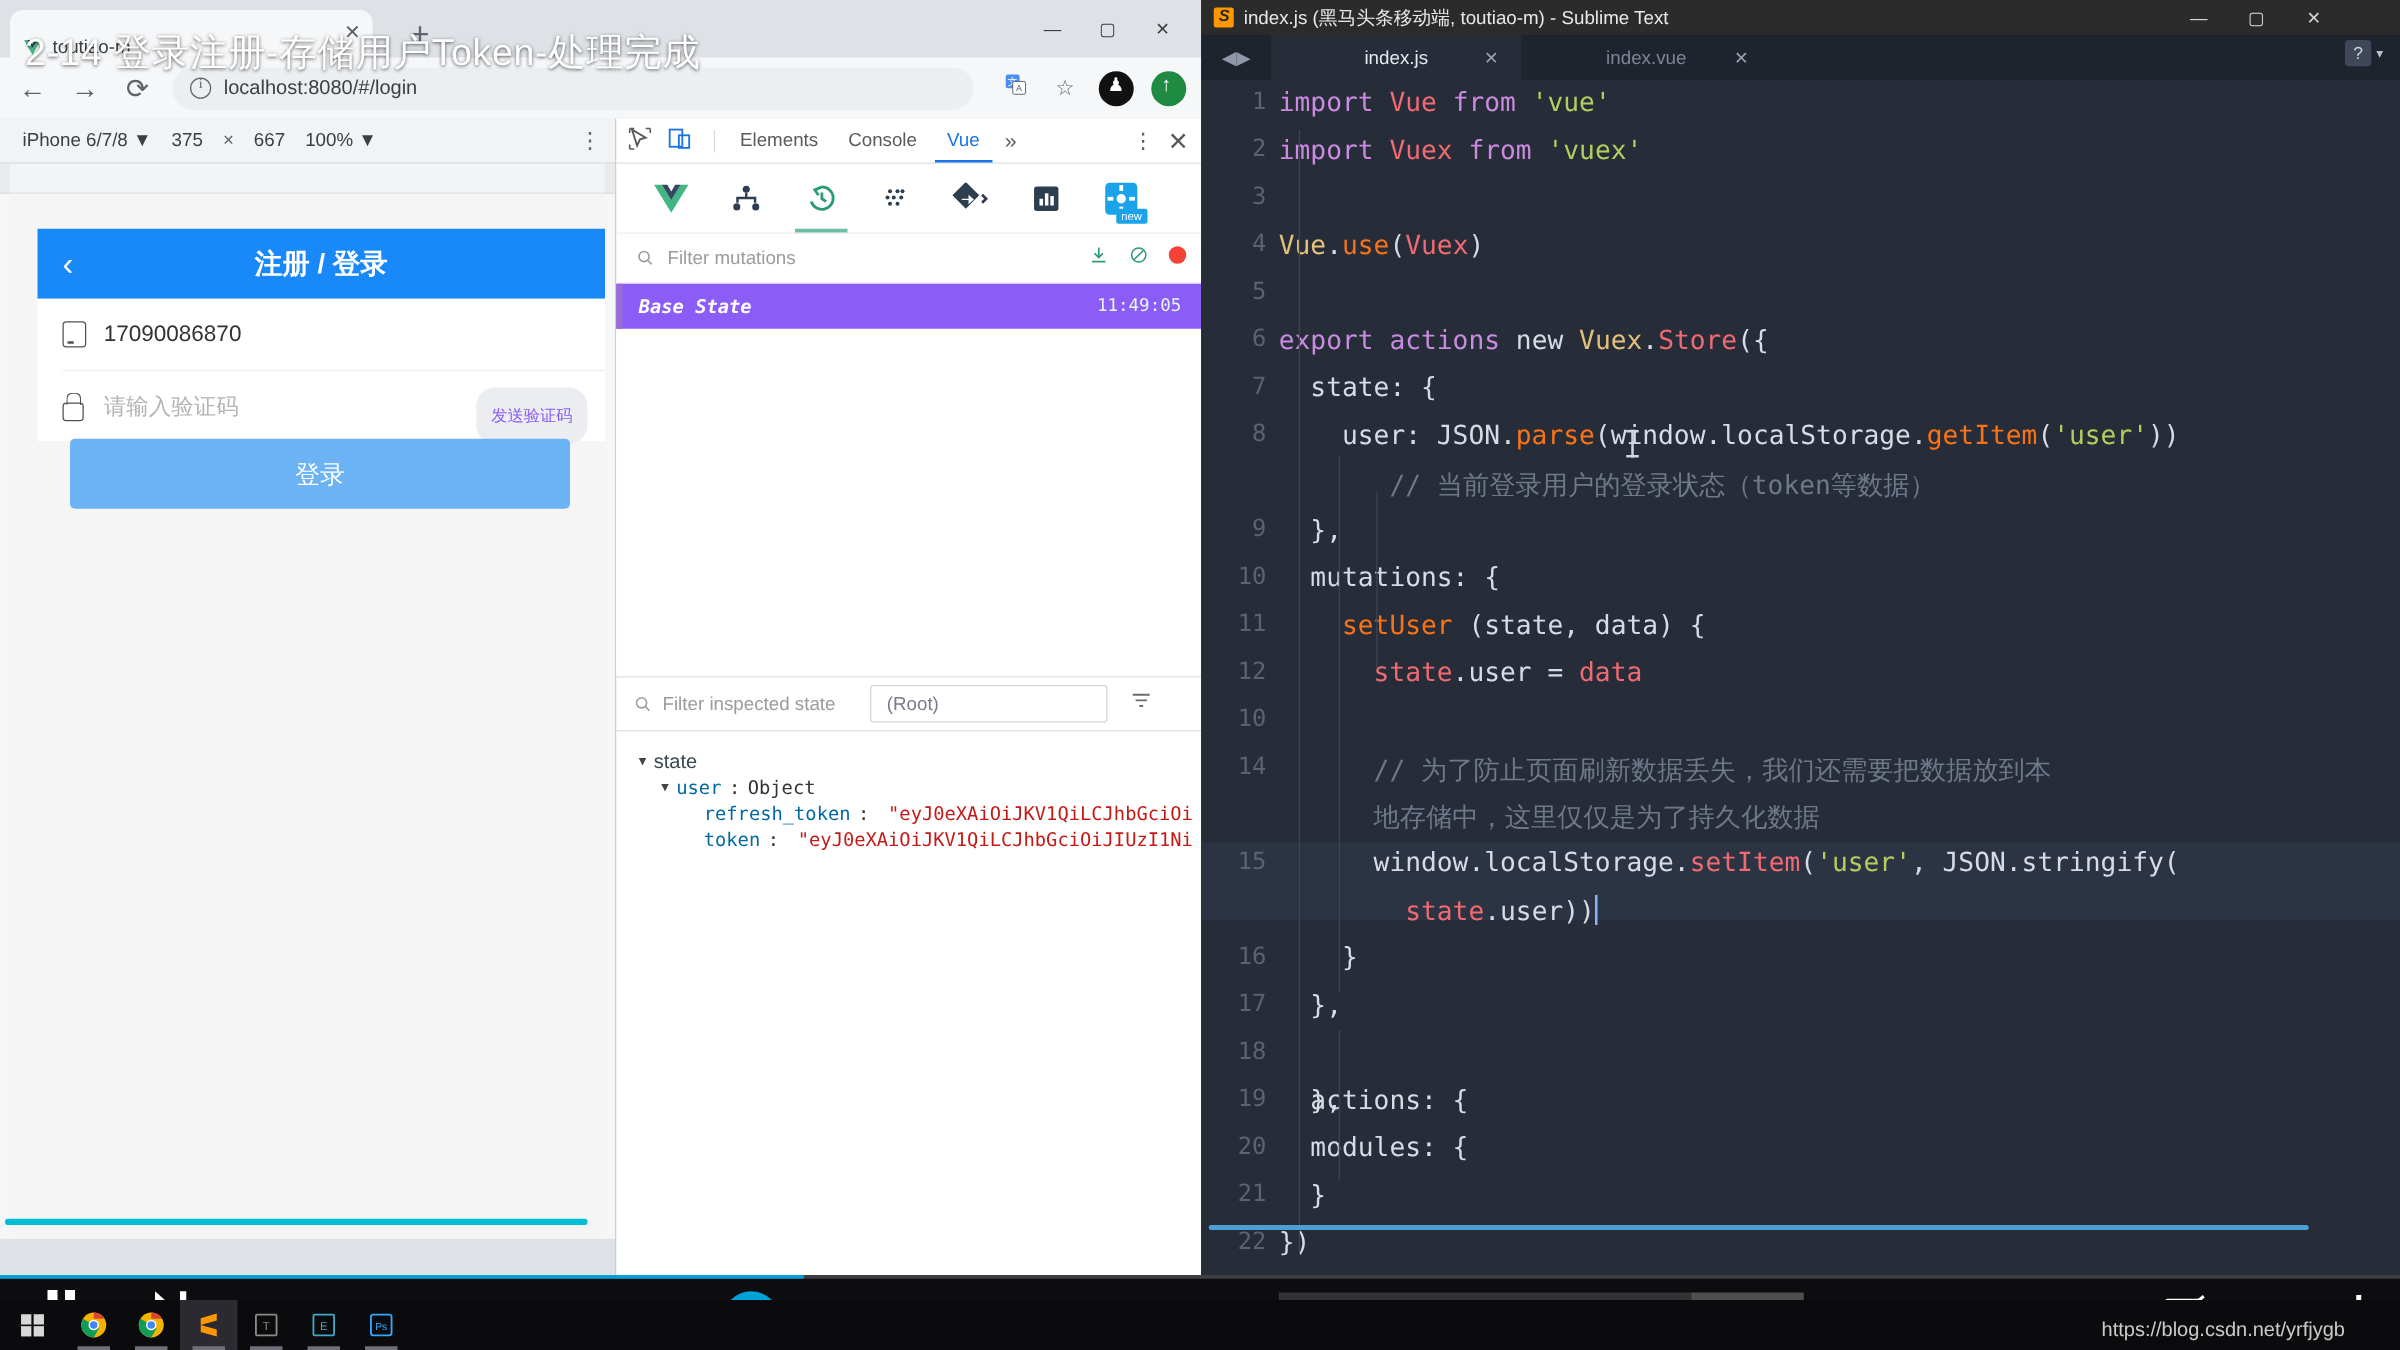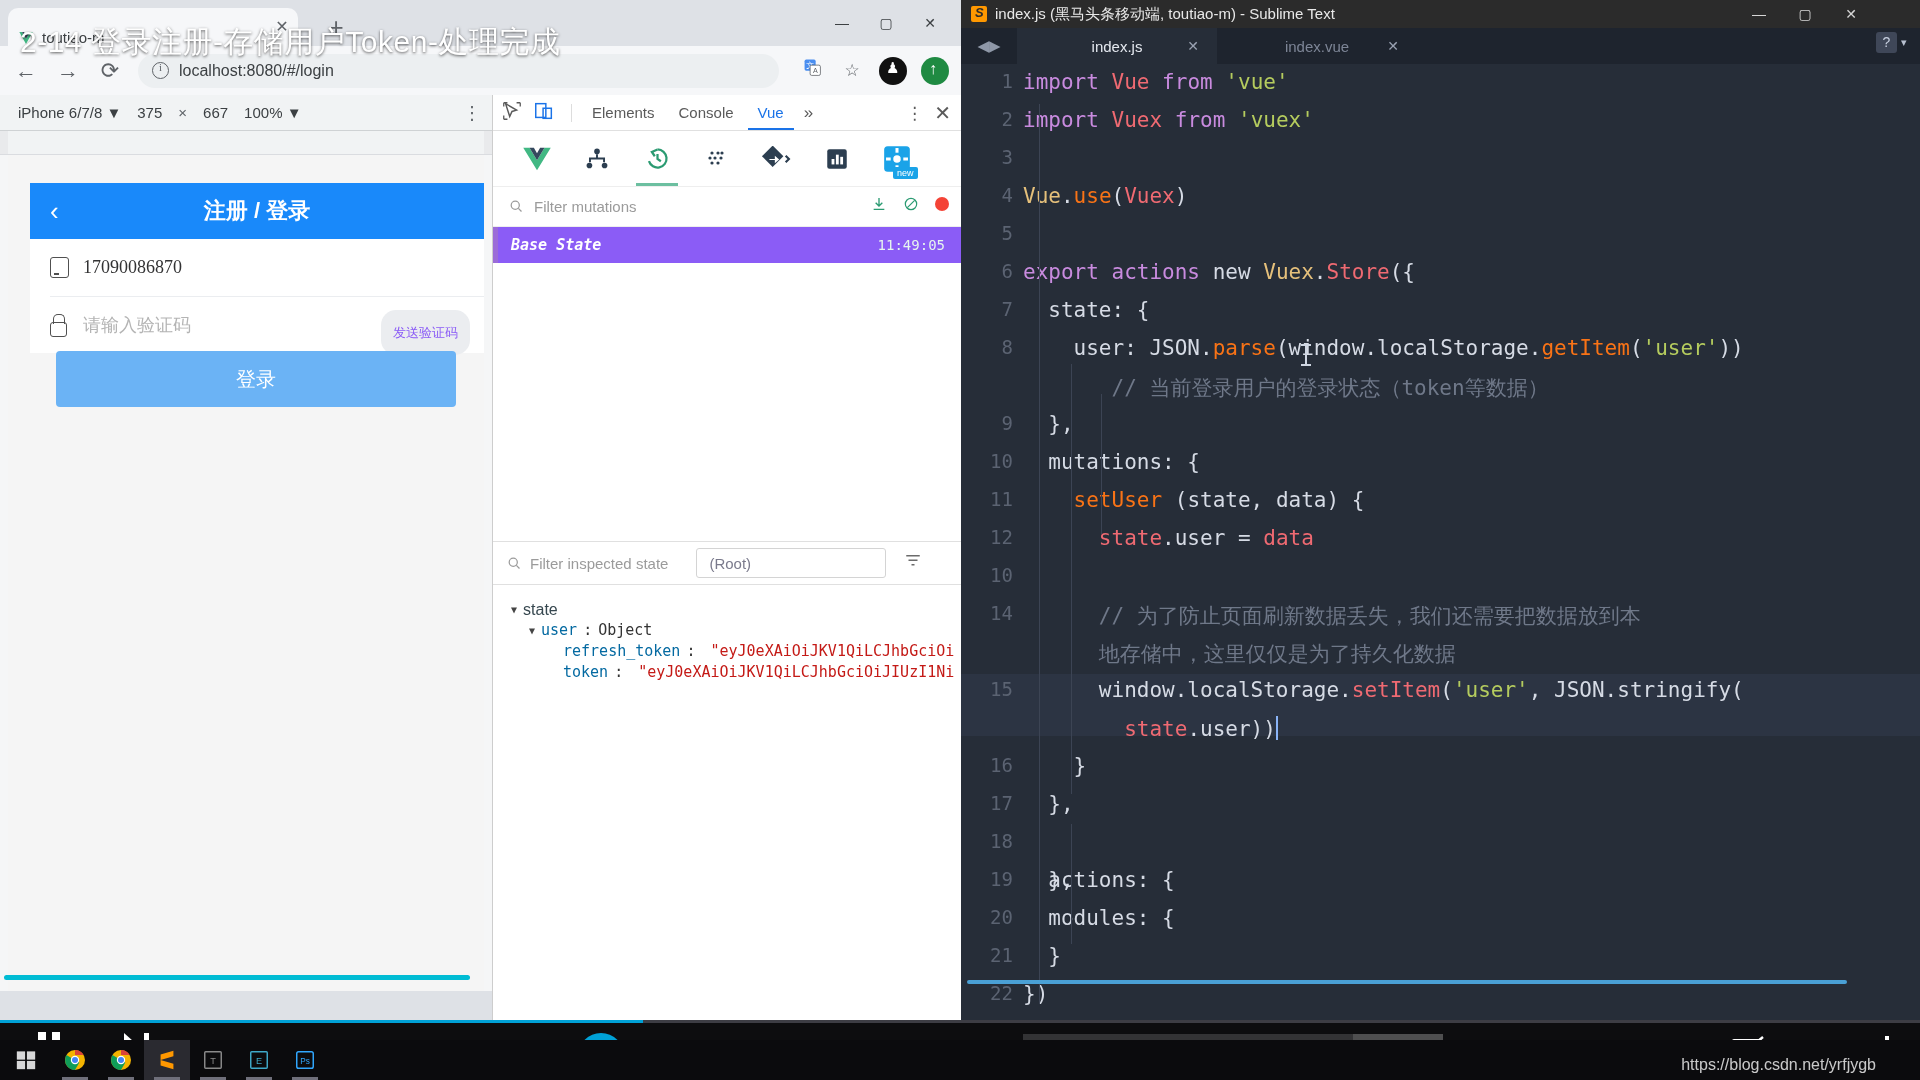--- a/index.html
+++ b/index.html
@@ -64,21 +64,21 @@
   #phone {
     position: absolute; left: 8px; top: 24px; width: 476px; height: 836px;
     background: #f5f5f5; overflow: hidden;
   }
   #app-nav {
     position: absolute; left: 22px; top: 28px; width: 454px; height: 56px;
     background: #1989fa; display: flex; align-items: center; justify-content: center; position: relative;
   }
   #app-nav .backarrow { position: absolute; left: 20px; top: 14px; font-size: 26px; color: #fff; line-height: 28px; font-weight: 300; }
   #app-nav .navtitle { font-size: 22px; color: #fff; font-weight: 600; }
-  #app-fields { position: absolute; left: 22px; top: 84px; width: 454px; background: #fff; font-family: Liberation Serif, serif; }
+  #app-fields { position: absolute; left: 22px; top: 84px; width: 454px; background: #fff; }
   .fieldrow { height: 57px; display: flex; align-items: center; padding: 0 20px; gap: 14px; position: relative; }
   .fieldrow + .fieldrow::before { content:""; position:absolute; left:20px; right:0; top:0; height:1px; background:#ebedf0; }
   .fieldrow .fval { font-size: 18px; color: #323233; }
   .fieldrow .fph { font-size: 18px; color: #b4b4b4; }
   .sendcode-btn {
     position: absolute; right: 14px; top: 14px; height: 45px; padding: 0 12px;
     background: #ebedf0; border-radius: 15px; color: #8b5cf6; font-size: 13px;
     display: flex; align-items: center;
   }
   .ficon { width: 19px; height: 22px; position: relative; flex: 0 0 19px; }

